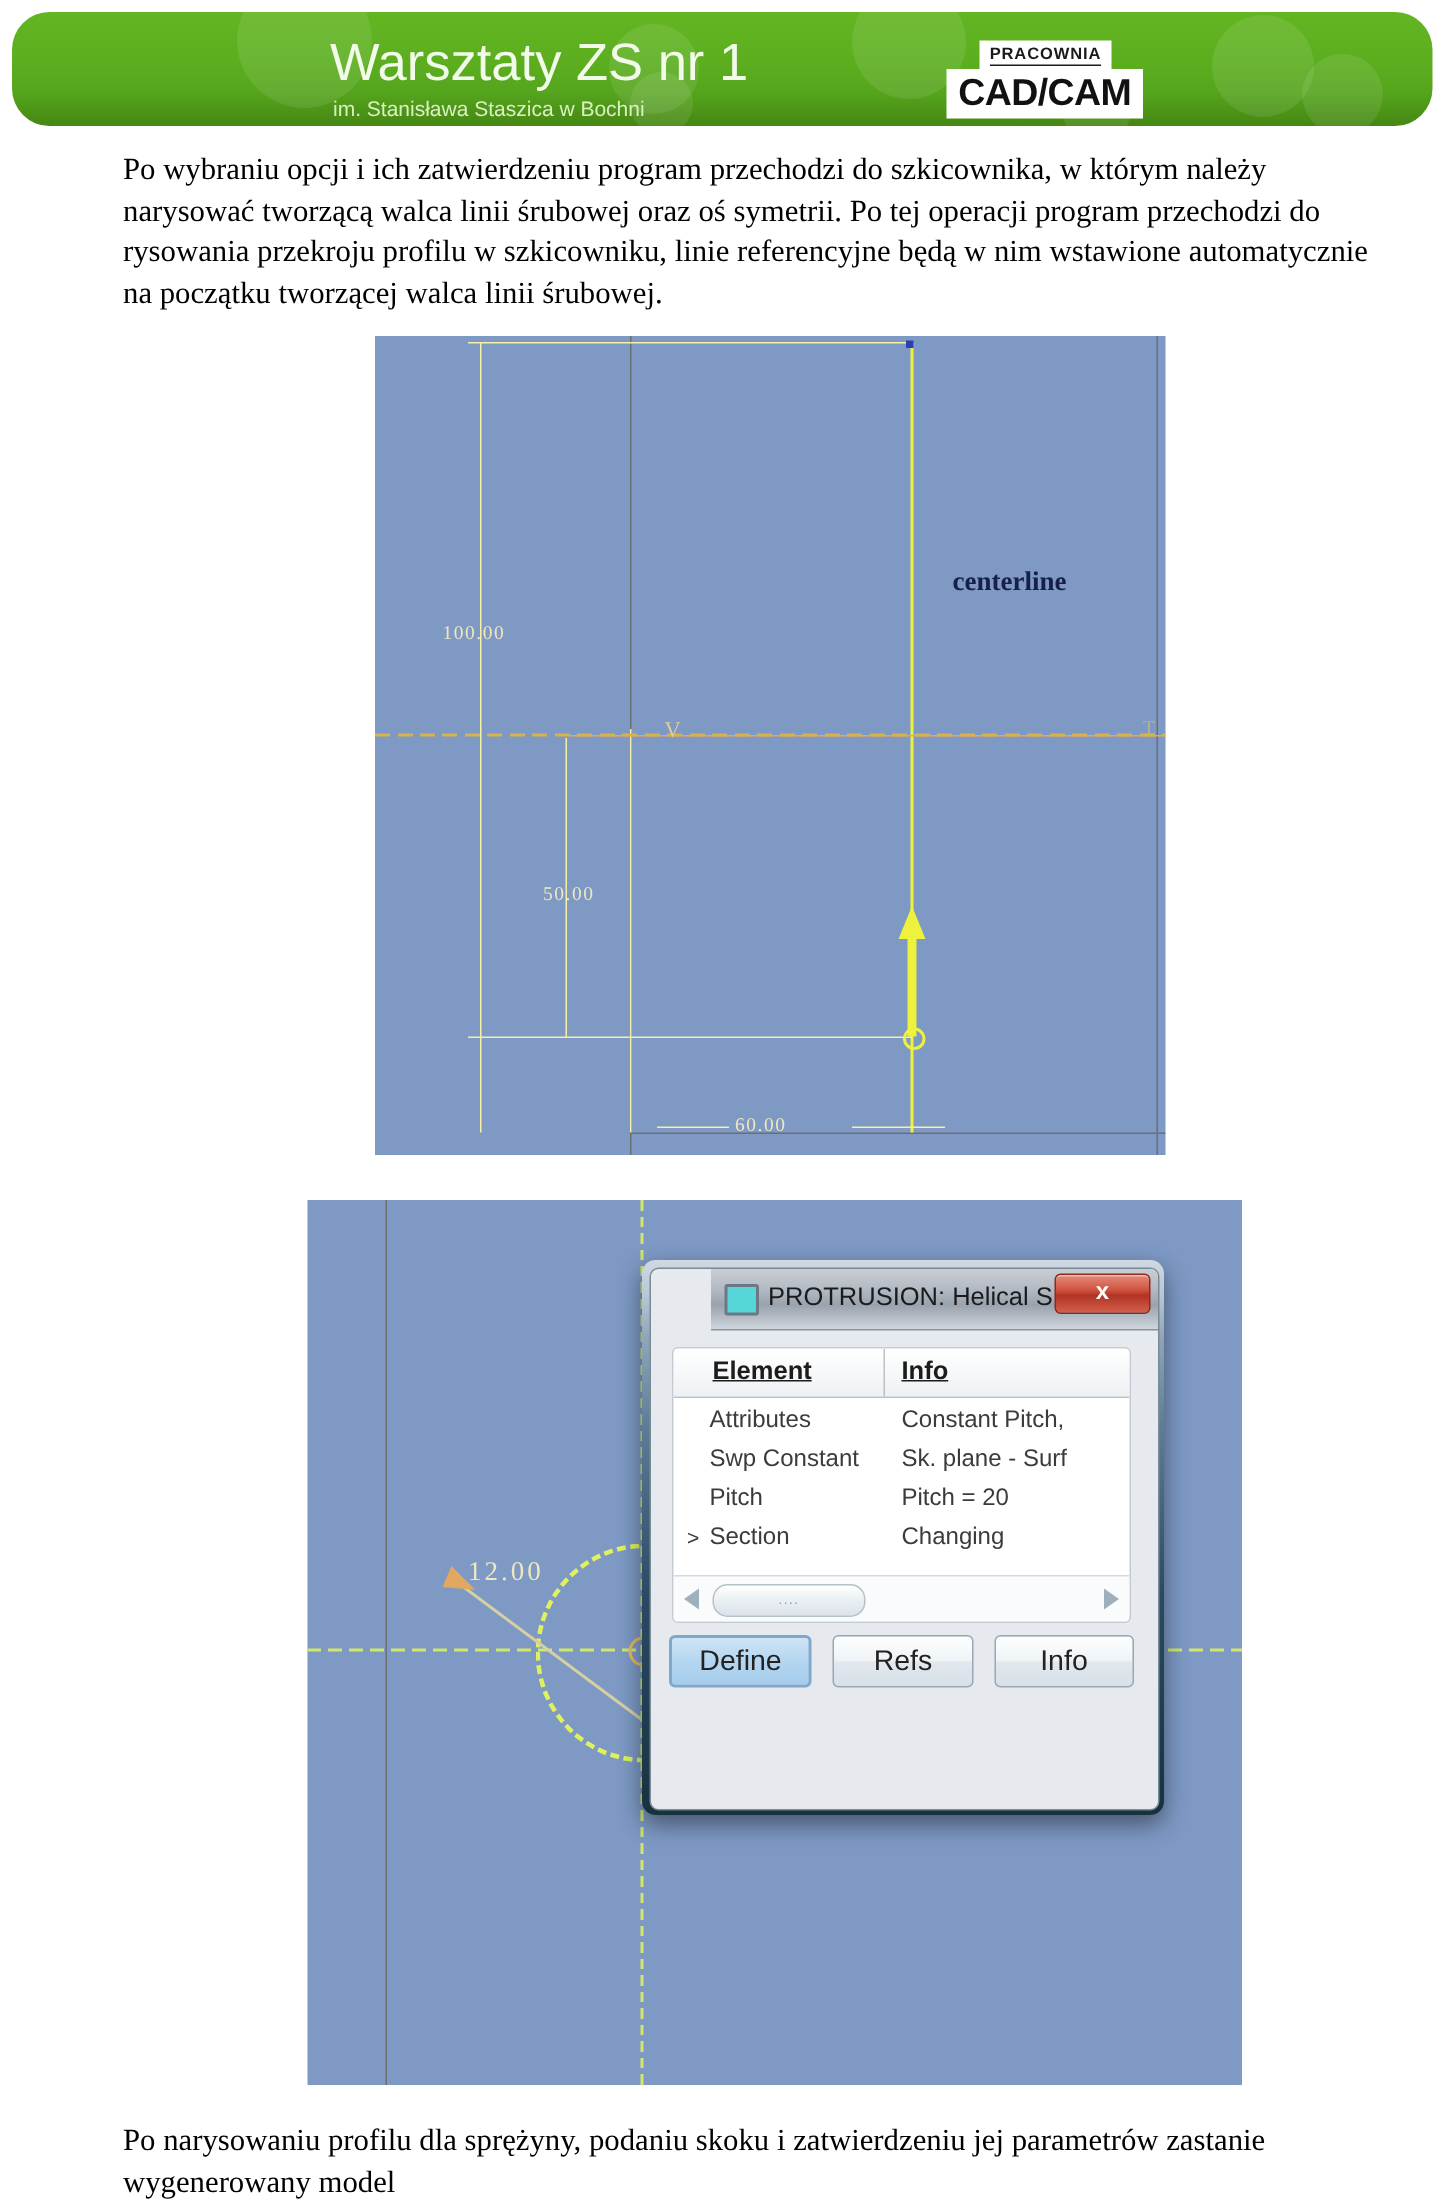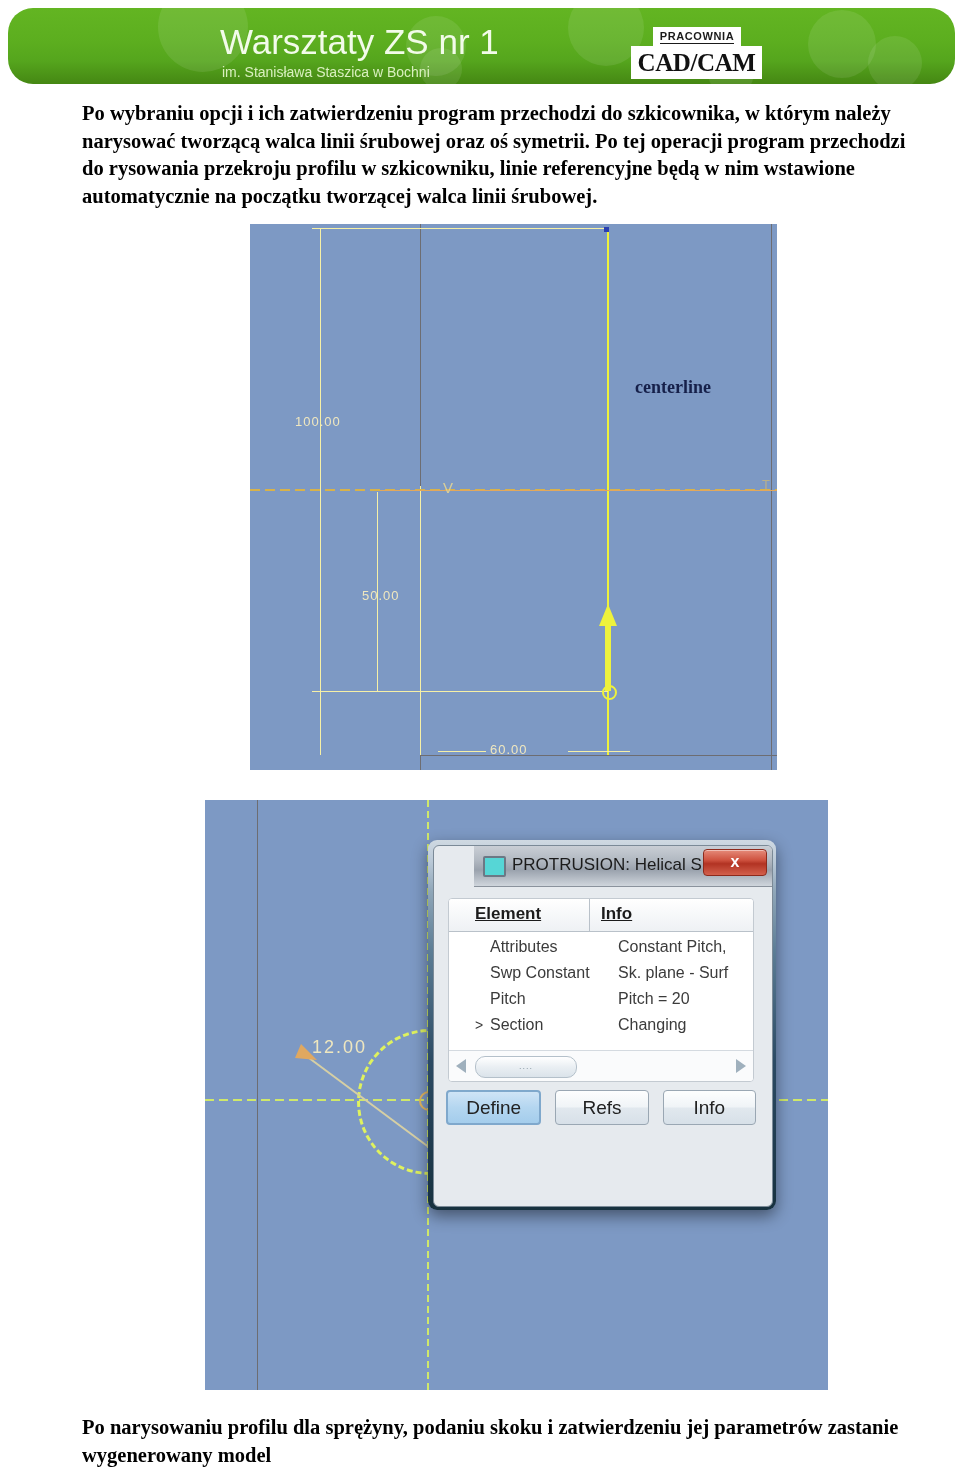--- a/index.html
+++ b/index.html
@@ -84,37 +84,36 @@
   }
   .logo-top span { border-bottom: 1px solid #1a1a1a; padding-bottom: 1px; }
   .logo-bottom {
     position: absolute;
     left: 0px;
     top: 19px;
     width: 131px;
     height: 33px;
     background: #ffffff;
     color: #111111;
-    font-family: Liberation Serif, serif;
+    font-family: Liberation Sans, sans-serif;
     font-size: 25px;
     font-weight: 700;
     text-align: center;
     line-height: 33px;
     letter-spacing: -0.4px;
   }
 
   
   .para {
     position: absolute;
     font-family: "Liberation Serif", serif;
     font-size: 20.5px;
     line-height: 27.5px;
     color: #000000;
     text-align: left;
-    font-weight: bold;
   }
   .para-top { left: 82px; top: 100px; width: 846px; }
   .para-bottom { left: 82px; top: 1414px; width: 846px; }
 
   
   .cad1 {
     position: absolute;
     left: 250px;
     top: 224px;
     width: 527px;
@@ -147,21 +146,21 @@
   }
   .dashh {
     position: absolute;
     height: 2px;
     background-image: repeating-linear-gradient(to right,
         #d8b24a 0px, #d8b24a 10px, rgba(0,0,0,0) 10px, rgba(0,0,0,0) 15px);
   }
 
   .dim-text {
     position: absolute;
-    font-family: Liberation Sans, sans-serif;
+    font-family: Liberation Serif, serif;
     font-size: 13px;
     color: #efe7bf;
     letter-spacing: 1px;
     white-space: nowrap;
   }
   .centerline-label {
     position: absolute;
     font-family: "Liberation Serif", serif;
     font-size: 18px;
     font-weight: 700;
@@ -273,21 +272,20 @@
     font-size: 17px;
     font-weight: 700;
     color: #1c1c1c;
     text-decoration: underline;
   }
   .dlg-th.c1 { left: 26px; }
   .dlg-th.c2 { left: 152px; }
   .dlg-row {
     position: relative;
     height: 26px;
-    margin-left: 17px;
   }
   .dlg-td {
     position: absolute;
     top: 2px;
     font-family: "Liberation Sans", sans-serif;
     font-size: 16px;
     color: #3b3b3b;
     white-space: nowrap;
   }
   .dlg-td.c1 { left: 24px; }

